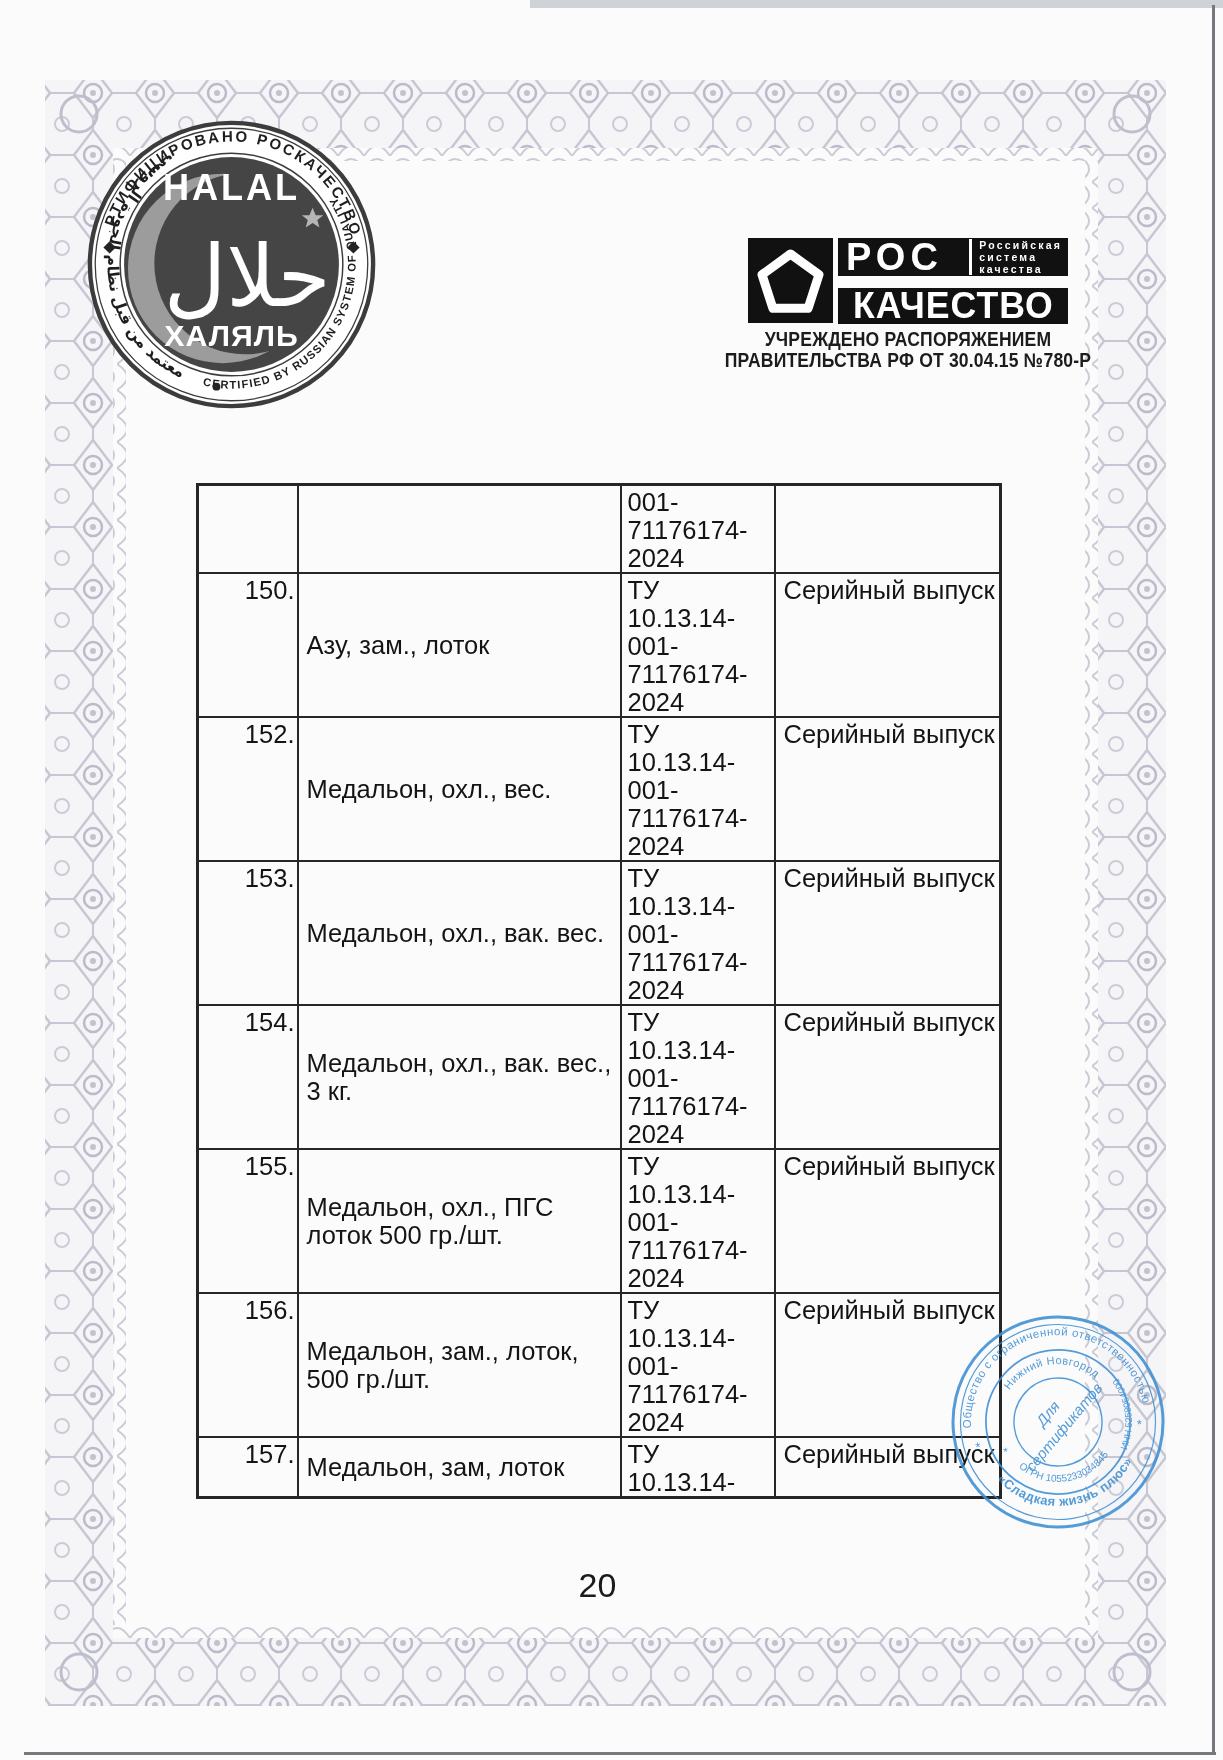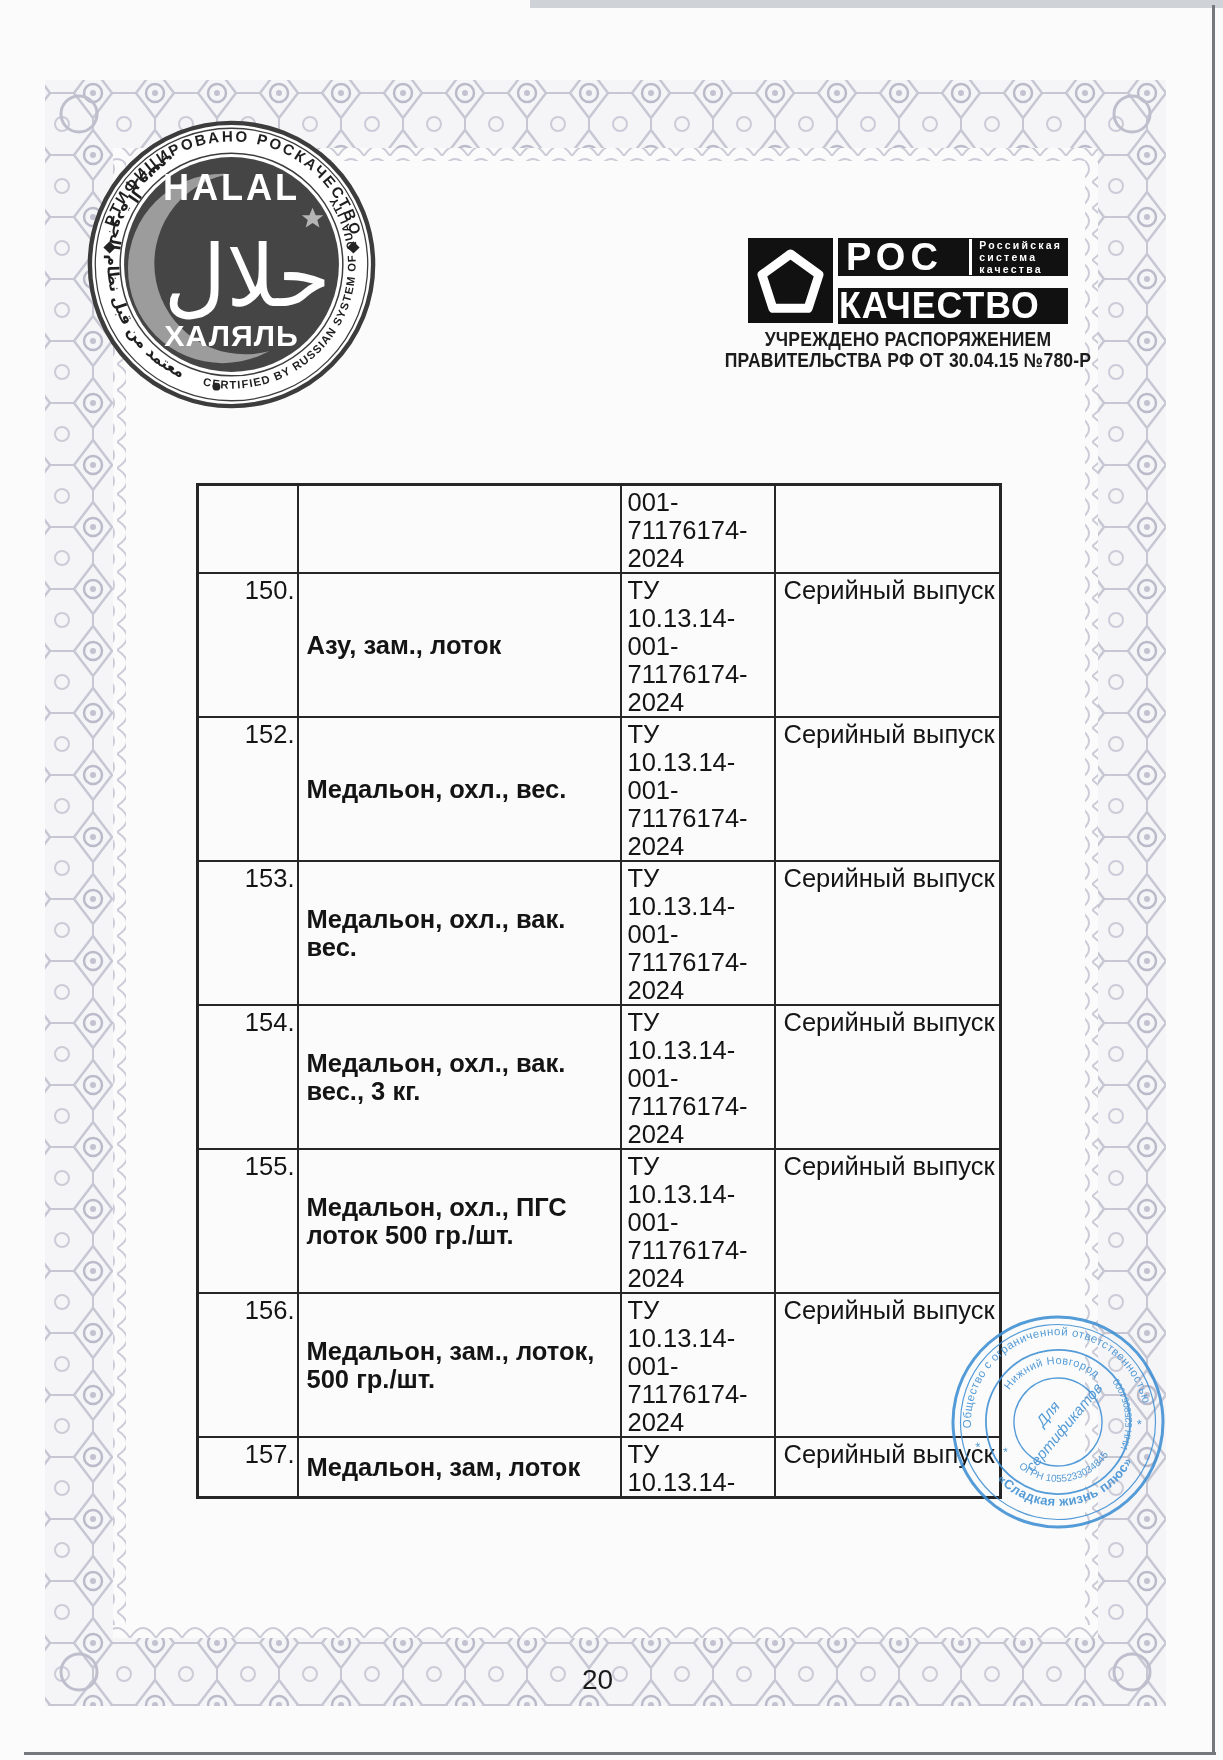--- a/index.html
+++ b/index.html
@@ -17,40 +17,40 @@
   .halal-svg{position:absolute;left:85px;top:118px;z-index:2;}
 
   
   .rosk{position:absolute;left:748px;top:238px;width:320px;height:85px;display:flex;gap:5px;z-index:2;}
   .pent-box{width:85px;height:85px;background:#111;flex:none;}
   .bars{flex:1;display:flex;flex-direction:column;gap:12px;}
   .bar-top{height:42px;background:#111;display:flex;align-items:center;}
   .ros{font-weight:bold;font-size:38px;color:#fff;letter-spacing:5px;padding-left:8px;line-height:1;}
   .sys{margin-left:auto;margin-right:6px;border-left:3px solid #fff;padding-left:7px;color:#fff;
        font-weight:bold;font-size:10.5px;line-height:12px;letter-spacing:2.2px;white-space:pre-line;}
-  .bar-bottom{height:40px;background:#111;display:flex;align-items:center;}
+  .bar-bottom{height:40px;background:#111;display:flex;align-items:center;justify-content:center;}
   .kach{font-weight:bold;font-size:36px;color:#fff;letter-spacing:1px;line-height:1;transform:scaleX(0.99);}
   .decree{position:absolute;left:690px;top:329px;width:436px;text-align:center;z-index:2;
           font-weight:bold;font-size:19.5px;line-height:21px;color:#1c1c1c;letter-spacing:0.2px;
           transform:scaleX(0.9);}
 
   
   .ptable{position:absolute;left:196px;top:483px;width:803px;z-index:1;
           border-collapse:collapse;table-layout:fixed;
           font-size:25.5px;line-height:28px;color:#141414;border:3px solid #262626;}
   .ptable td{border:2px solid #262626;vertical-align:top;overflow:hidden;}
   .td-num{text-align:right;padding:2px 2px 7px 0;}
-  .td-name{vertical-align:middle !important;padding:0 4px 0 8px;font-weight:bold;}
+  .td-name{vertical-align:middle !important;padding:0 4px 0 8px;}
   .td-tu{padding:2px 12px 0 6px;white-space:pre-line;}
   .td-status{padding:2px 0 8px 8px;}
   tr.r0{height:85px} tr.r1{height:140px} tr.r2{height:138px} tr.r3{height:140px}
   tr.r4{height:140px} tr.r5{height:142px} tr.r6{height:135px} tr.r7{height:142px} tr.r8{height:54px}
 
-  .pagenum{position:absolute;left:196px;top:1664px;width:803px;text-align:center;
-           font-size:28px;color:#1a1a1a;z-index:1;}
+  .pagenum{position:absolute;left:196px;top:1566px;width:803px;text-align:center;
+           font-size:34px;color:#1a1a1a;z-index:1;}
 
   .stamp-svg{position:absolute;left:926px;top:1290px;z-index:5;opacity:0.88;}
 </style>
 </head>
 <body>
 
 <div class="page">
 
   <svg class="border-svg" width="1223" height="1760">
     <defs>

